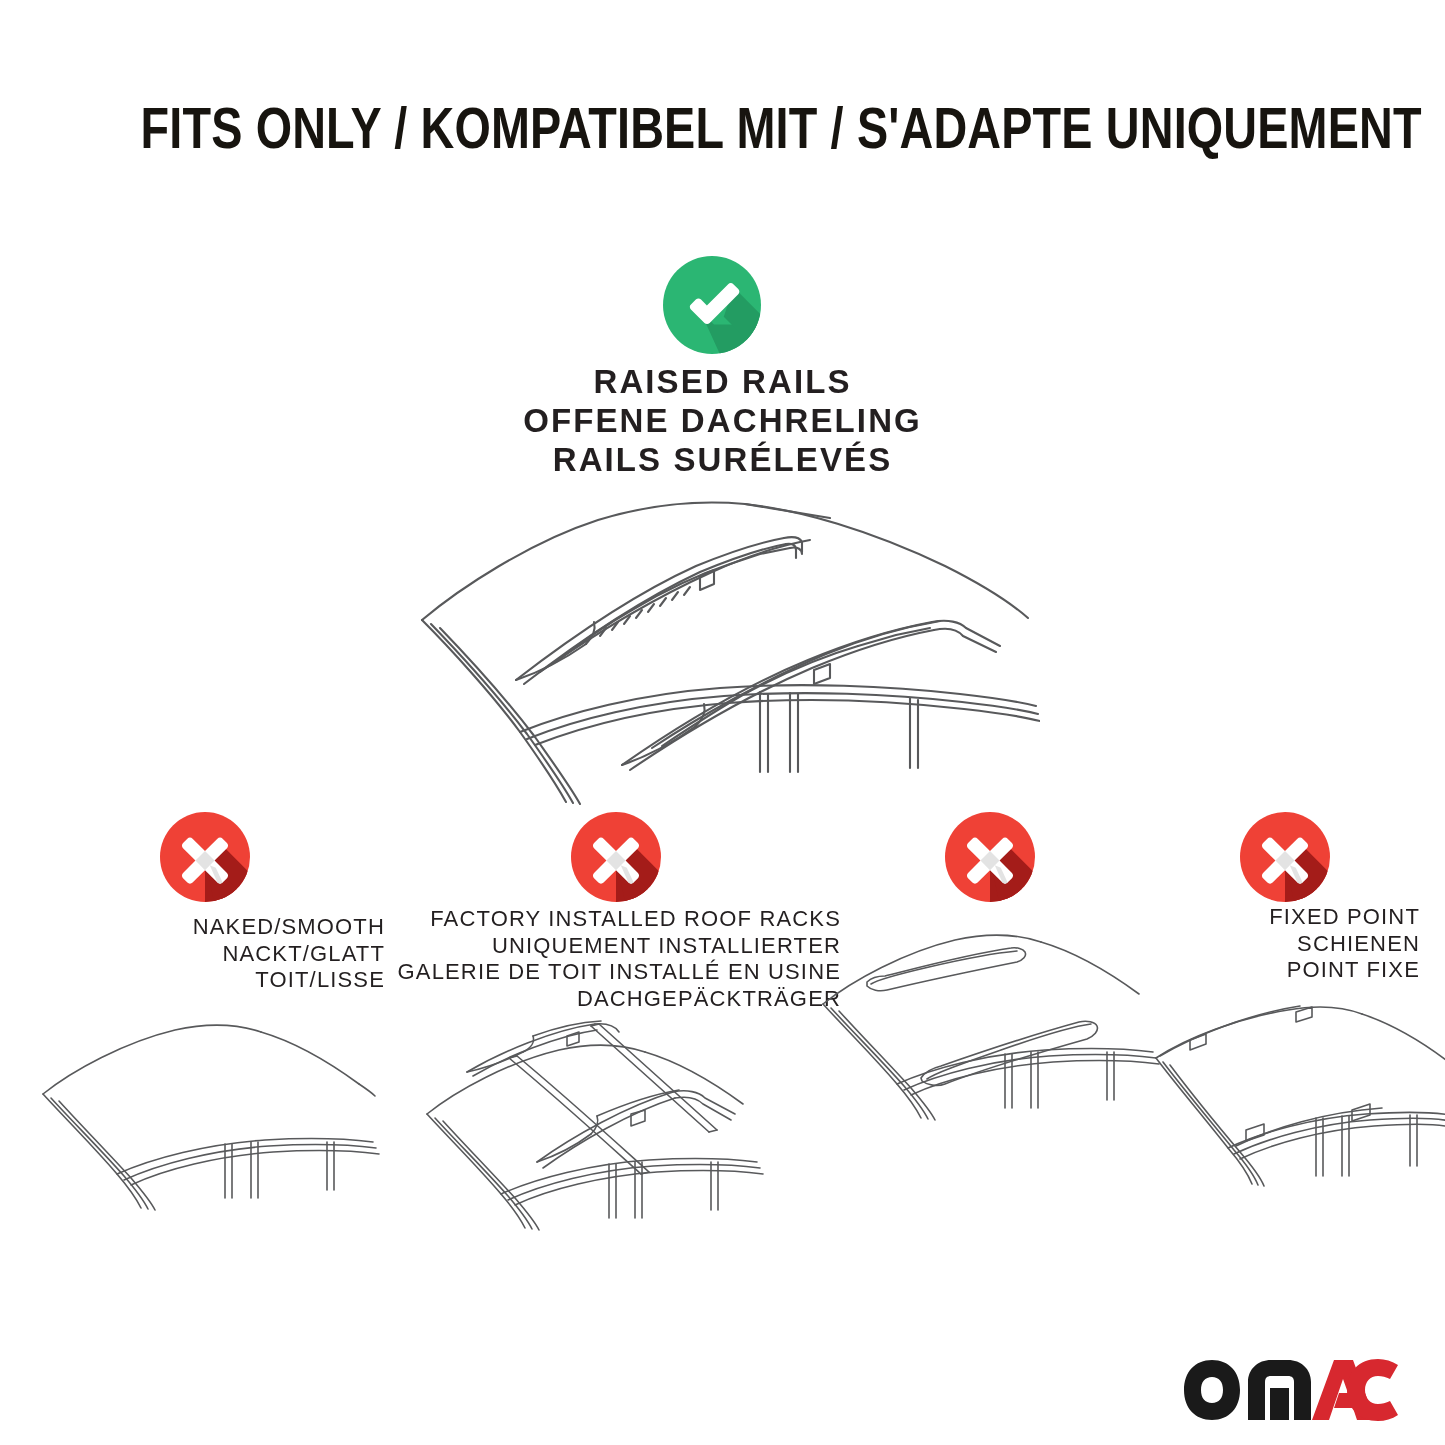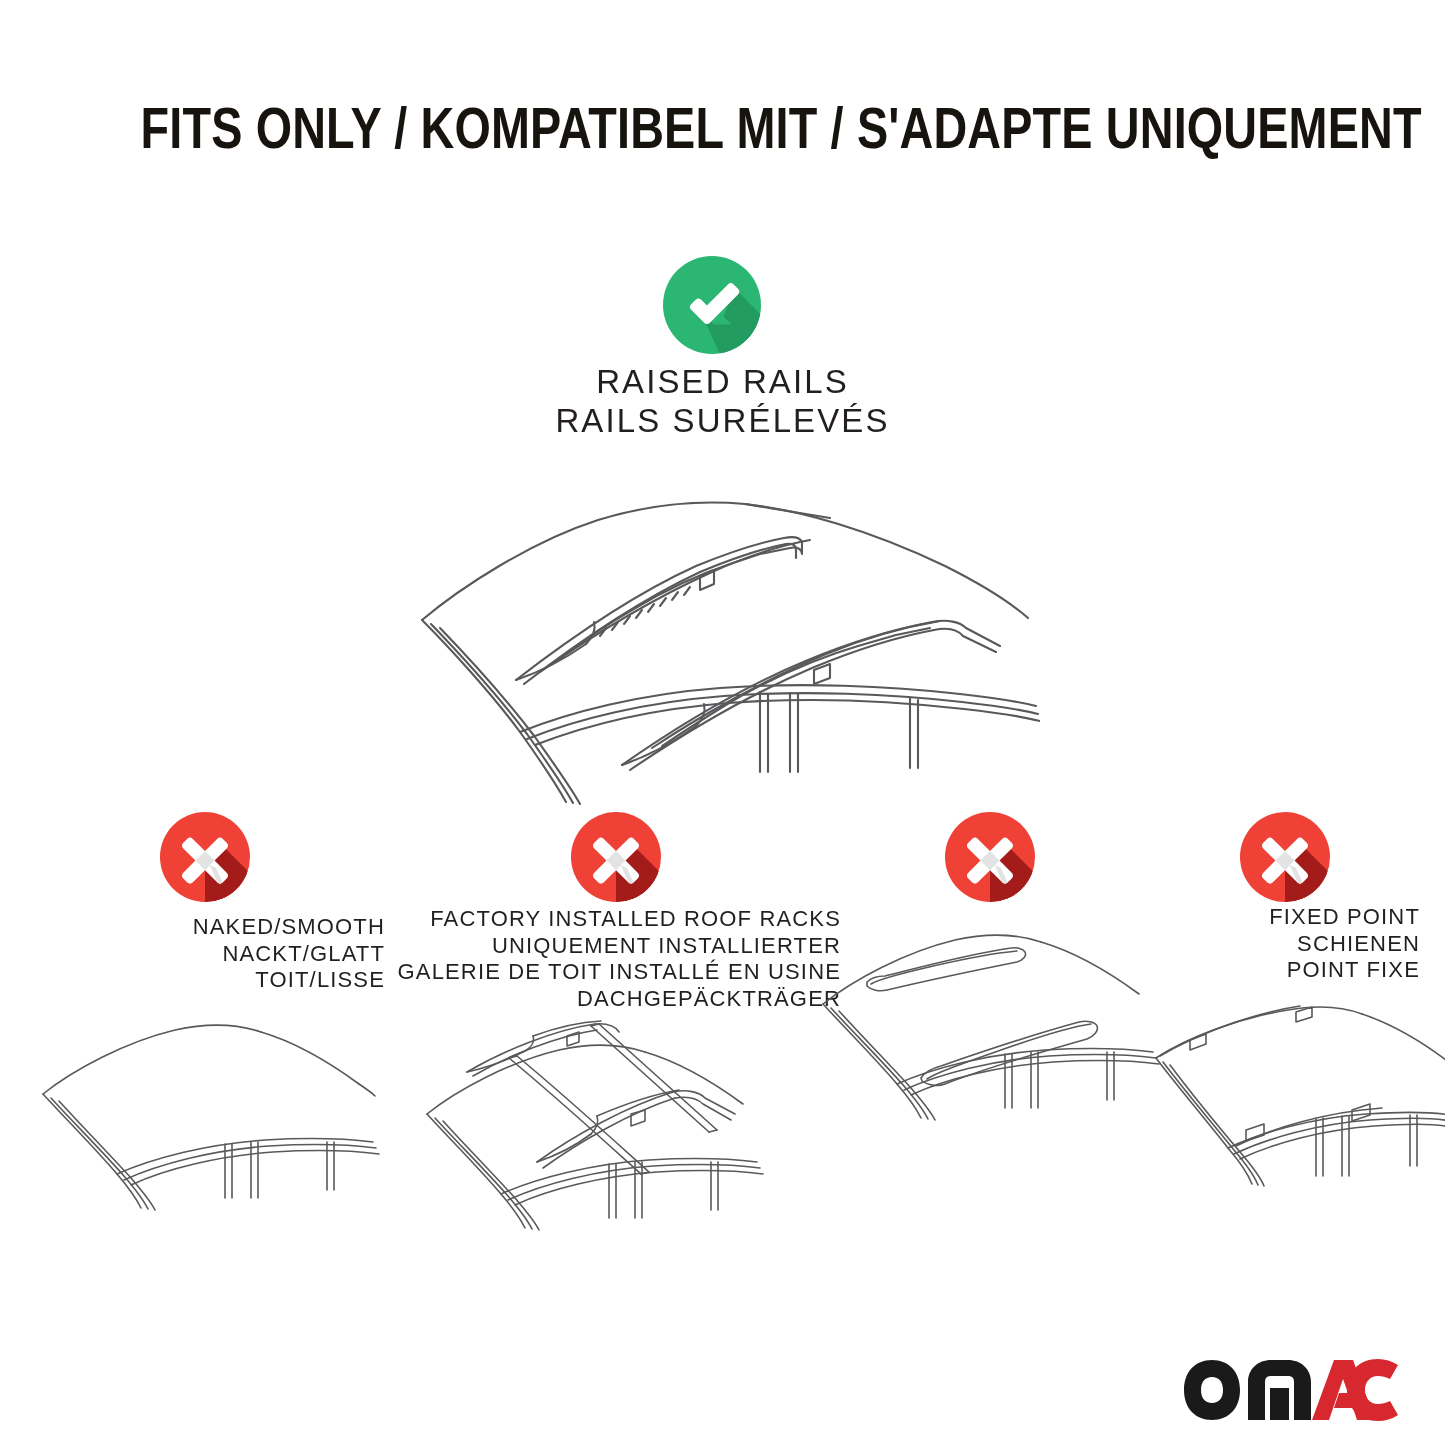--- a/index.html
+++ b/index.html
@@ -55,21 +55,21 @@
   
   .hero-caption {
     position: absolute;
     left: 0;
     top: 362px;
     width: 1445px;
     text-align: center;
   }
   .hero-caption .line {
     font-family: "Liberation Sans", sans-serif;
-    font-weight: 400;
+    font-weight: 700;
     font-size: 33px;
     line-height: 39px;
     letter-spacing: 2.1px;
     color: #231f20;
     white-space: nowrap;
   }
   .hero-art {
     position: absolute;
     left: 400px;
     top: 480px;
@@ -154,20 +154,21 @@
     <g clip-path="url(#okclip)">
       <path d="M38 56 L52 70 L100 70 L100 100 L58 100 Z" fill="#239C62"></path>
       <path d="M72 32 L100 60 L100 100 L62 62 Z" fill="#239C62"></path>
     </g>
     <path d="M28.5 49.5 L33.5 44.5 C35 43 37.3 43 38.8 44.5 L44.8 50.5 L66.5 28.8 C68 27.3 70.3 27.3 71.8 28.8 L76.8 33.8 C78.3 35.3 78.3 37.6 76.8 39.1 L47.6 68.3 C46.1 69.8 43.8 69.8 42.3 68.3 L28.5 54.5 C27 53 27 50.7 28.5 49.5 Z" fill="#FFFFFF"></path>
   </svg>
 </div>
 
 <div class="hero-caption">
   <div class="line">RAISED RAILS</div>
+  <div class="line">OFFENE DACHRELING</div>
   <div class="line">RAILS SURÉLEVÉS</div>
 </div>
 
 <div class="hero-art">
   <svg viewBox="0 0 640 330" xmlns="http://www.w3.org/2000/svg" fill="none" stroke="#58595B" stroke-width="2.1" stroke-linecap="round" stroke-linejoin="round">
 
     <path d="M22 140 C60 108 130 62 198 40 C250 24 300 20 345 24 L430 38"></path>
     <path d="M345 24 C400 30 470 50 545 86 C585 106 612 124 628 138"></path>
 
     <path d="M22 140 C50 168 92 214 120 252 C140 280 156 304 166 322"></path>

